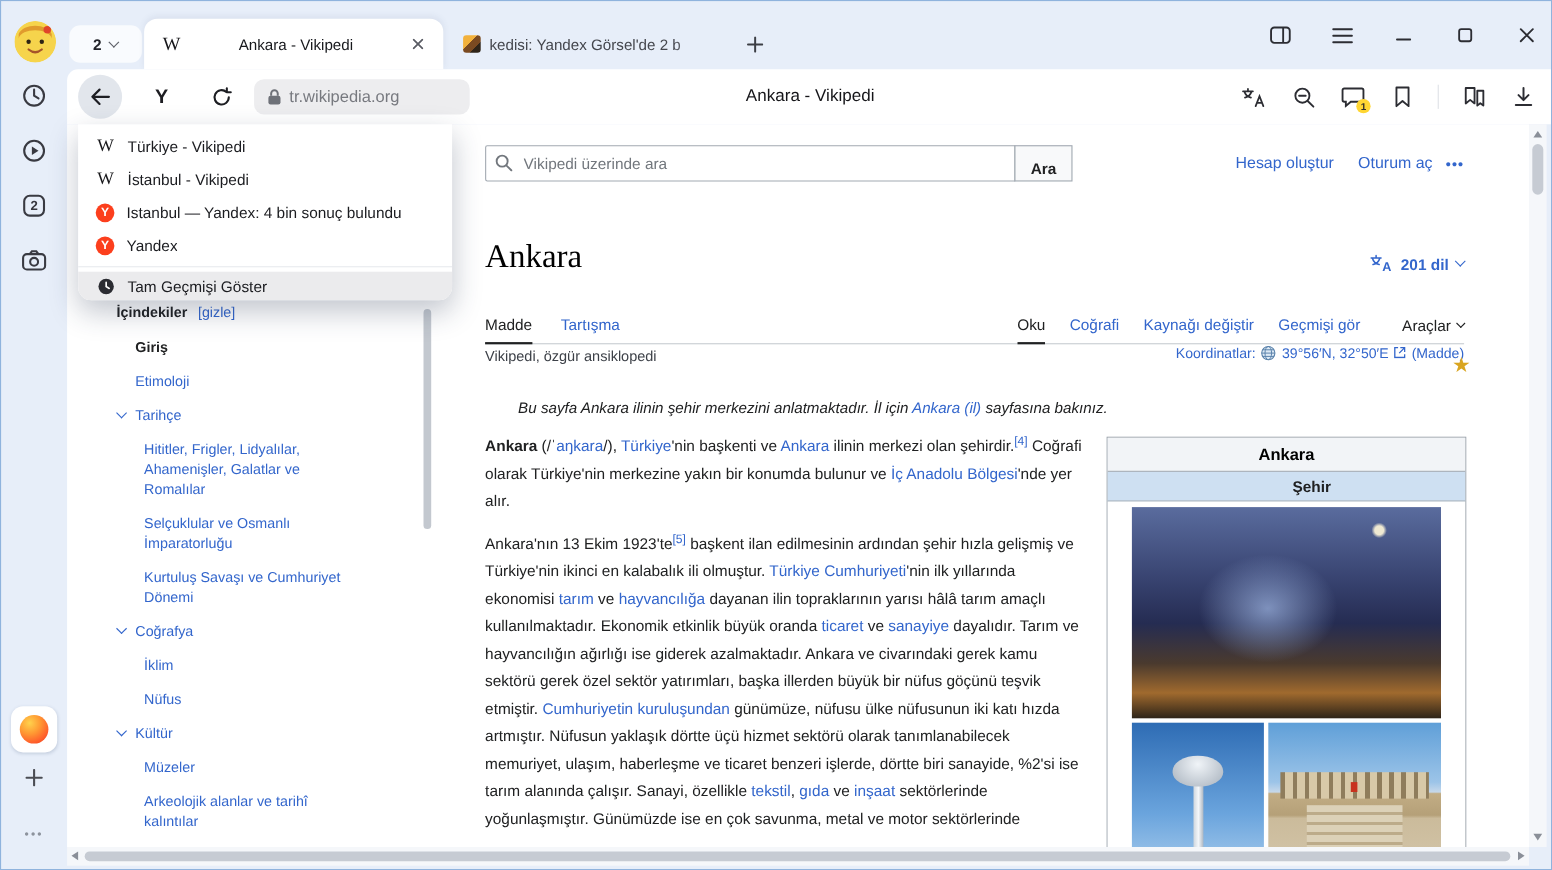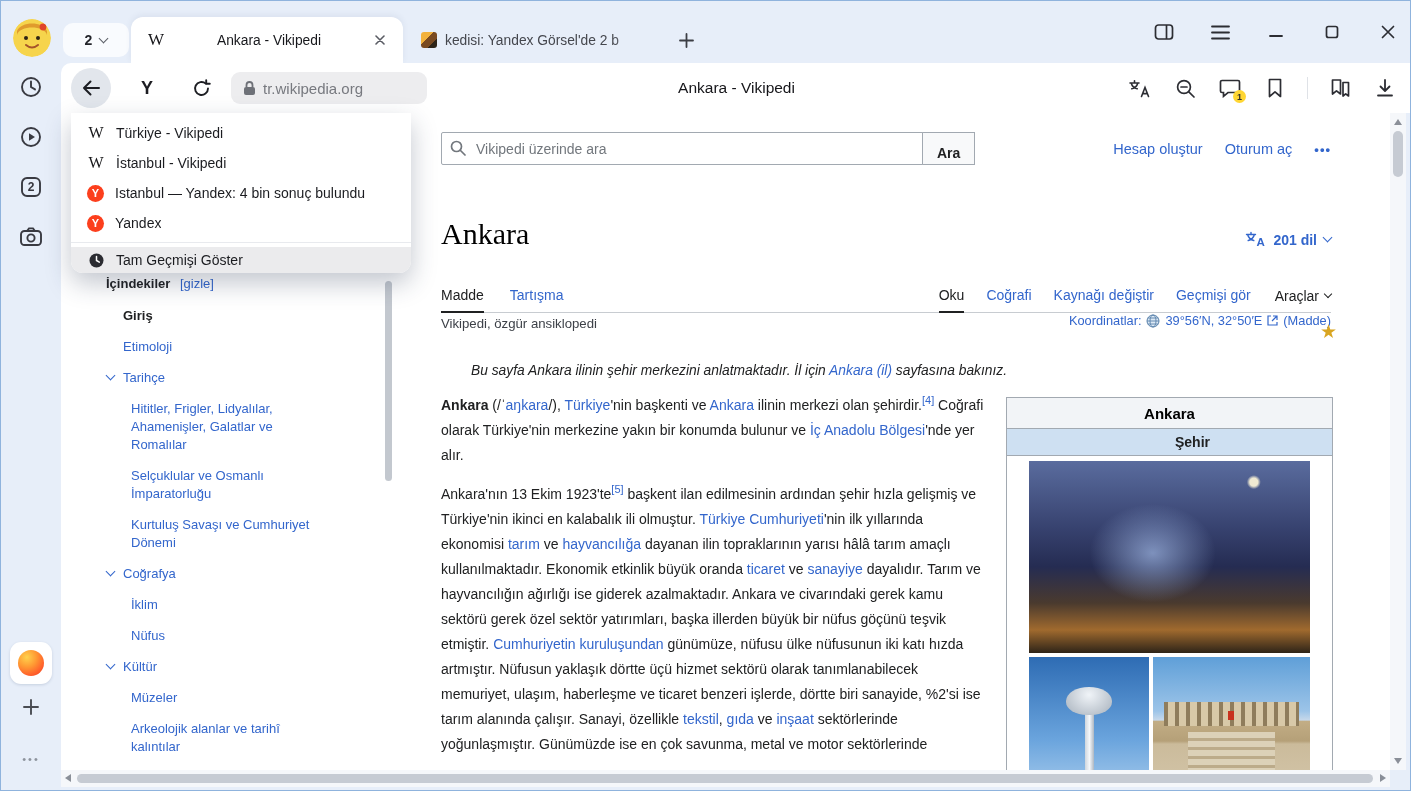--- a/index.html
+++ b/index.html
@@ -64,31 +64,31 @@
   .content{position:absolute;left:60px;top:112px;width:1329px;height:657px;background:#fff;overflow:hidden;font-family:"Liberation Sans",sans-serif;color:#202122;}
   a,.lnk{color:#3366cc;text-decoration:none;cursor:pointer;}
   
   .search-row{position:absolute;left:380px;top:19px;display:flex;}
   .search-box{position:relative;width:482px;height:33px;}
   .search-box input{width:100%;height:100%;border:1px solid #a2a9b1;border-radius:2px 0 0 2px;padding:0 8px 0 34px;font-size:14px;color:#202122;font-family:"Liberation Sans",sans-serif;outline:none;}
   .search-box input::placeholder{color:#72777d;}
   .search-mag{position:absolute;left:9px;top:8px;}
   .search-btn{height:33px;padding:12px 14px;border:1px solid #a2a9b1;margin-left:-1px;background:#f8f9fa;font-weight:bold;font-size:14px;color:#202122;cursor:pointer;font-family:"Liberation Sans",sans-serif;}
   
-  .account-row{position:absolute;top:28px;right:59px;display:flex;align-items:center;gap:22px;font-size:14.5px;margin-left:15px;}
+  .account-row{position:absolute;top:28px;right:59px;display:flex;align-items:center;gap:12px;font-size:14.5px;margin-left:15px;}
   .acc-dots{font-size:13px;font-weight:bold;color:#3366cc;letter-spacing:1px;cursor:pointer;}
   
   .wiki-main{position:absolute;left:380px;top:0;width:890px;height:657px;}
   .page-h1{position:absolute;left:0;top:104px;font-family:"Liberation Serif",serif;font-size:30px;color:#000;}
   .lang-btn{position:absolute;right:0;top:118px;display:flex;align-items:center;gap:7px;cursor:pointer;}
   .lang-btn .lbl{color:#3366cc;font-weight:bold;font-size:14px;}
   .lang-btn .chev{border-color:#3366cc;}
   .tabs-row{position:absolute;left:0;right:0;top:170px;height:30px;border-bottom:1px solid #c8ccd1;font-size:14px;}
   .tabs-left{position:absolute;left:0;bottom:0;display:flex;gap:26px;}
-  .tabs-right{position:absolute;right:0;bottom:0;display:flex;gap:24px;align-items:flex-end;}
+  .tabs-right{position:absolute;right:0;bottom:0;display:flex;gap:38px;align-items:flex-end;}
   .wtab{padding-bottom:8px;cursor:pointer;color:#3366cc;}
   .wtab.active{color:#202122;border-bottom:2px solid #202122;margin-bottom:-1px;}
   .tools-btn{display:flex;align-items:center;gap:6px;padding-bottom:8px;color:#202122;cursor:pointer;}
   .tools-btn .chev{border-color:#202122;width:6px;height:6px;}
   .tagline{position:absolute;left:0;top:203px;font-size:13.2px;color:#3d4148;}
   .coord{position:absolute;right:0;top:200px;display:flex;align-items:center;gap:5px;font-size:12.8px;}
   .featured-star{position:absolute;right:-6px;top:207px;font-size:19px;color:#d9a521;cursor:pointer;z-index:3;}
   .hatnote{position:absolute;left:30px;top:247px;width:600px;font-style:italic;font-size:13.8px;line-height:21px;}
   .wiki-body{position:absolute;left:0;top:280px;width:546px;font-size:14px;line-height:25px;}
   .wiki-body p{margin:0 0 14px;}

